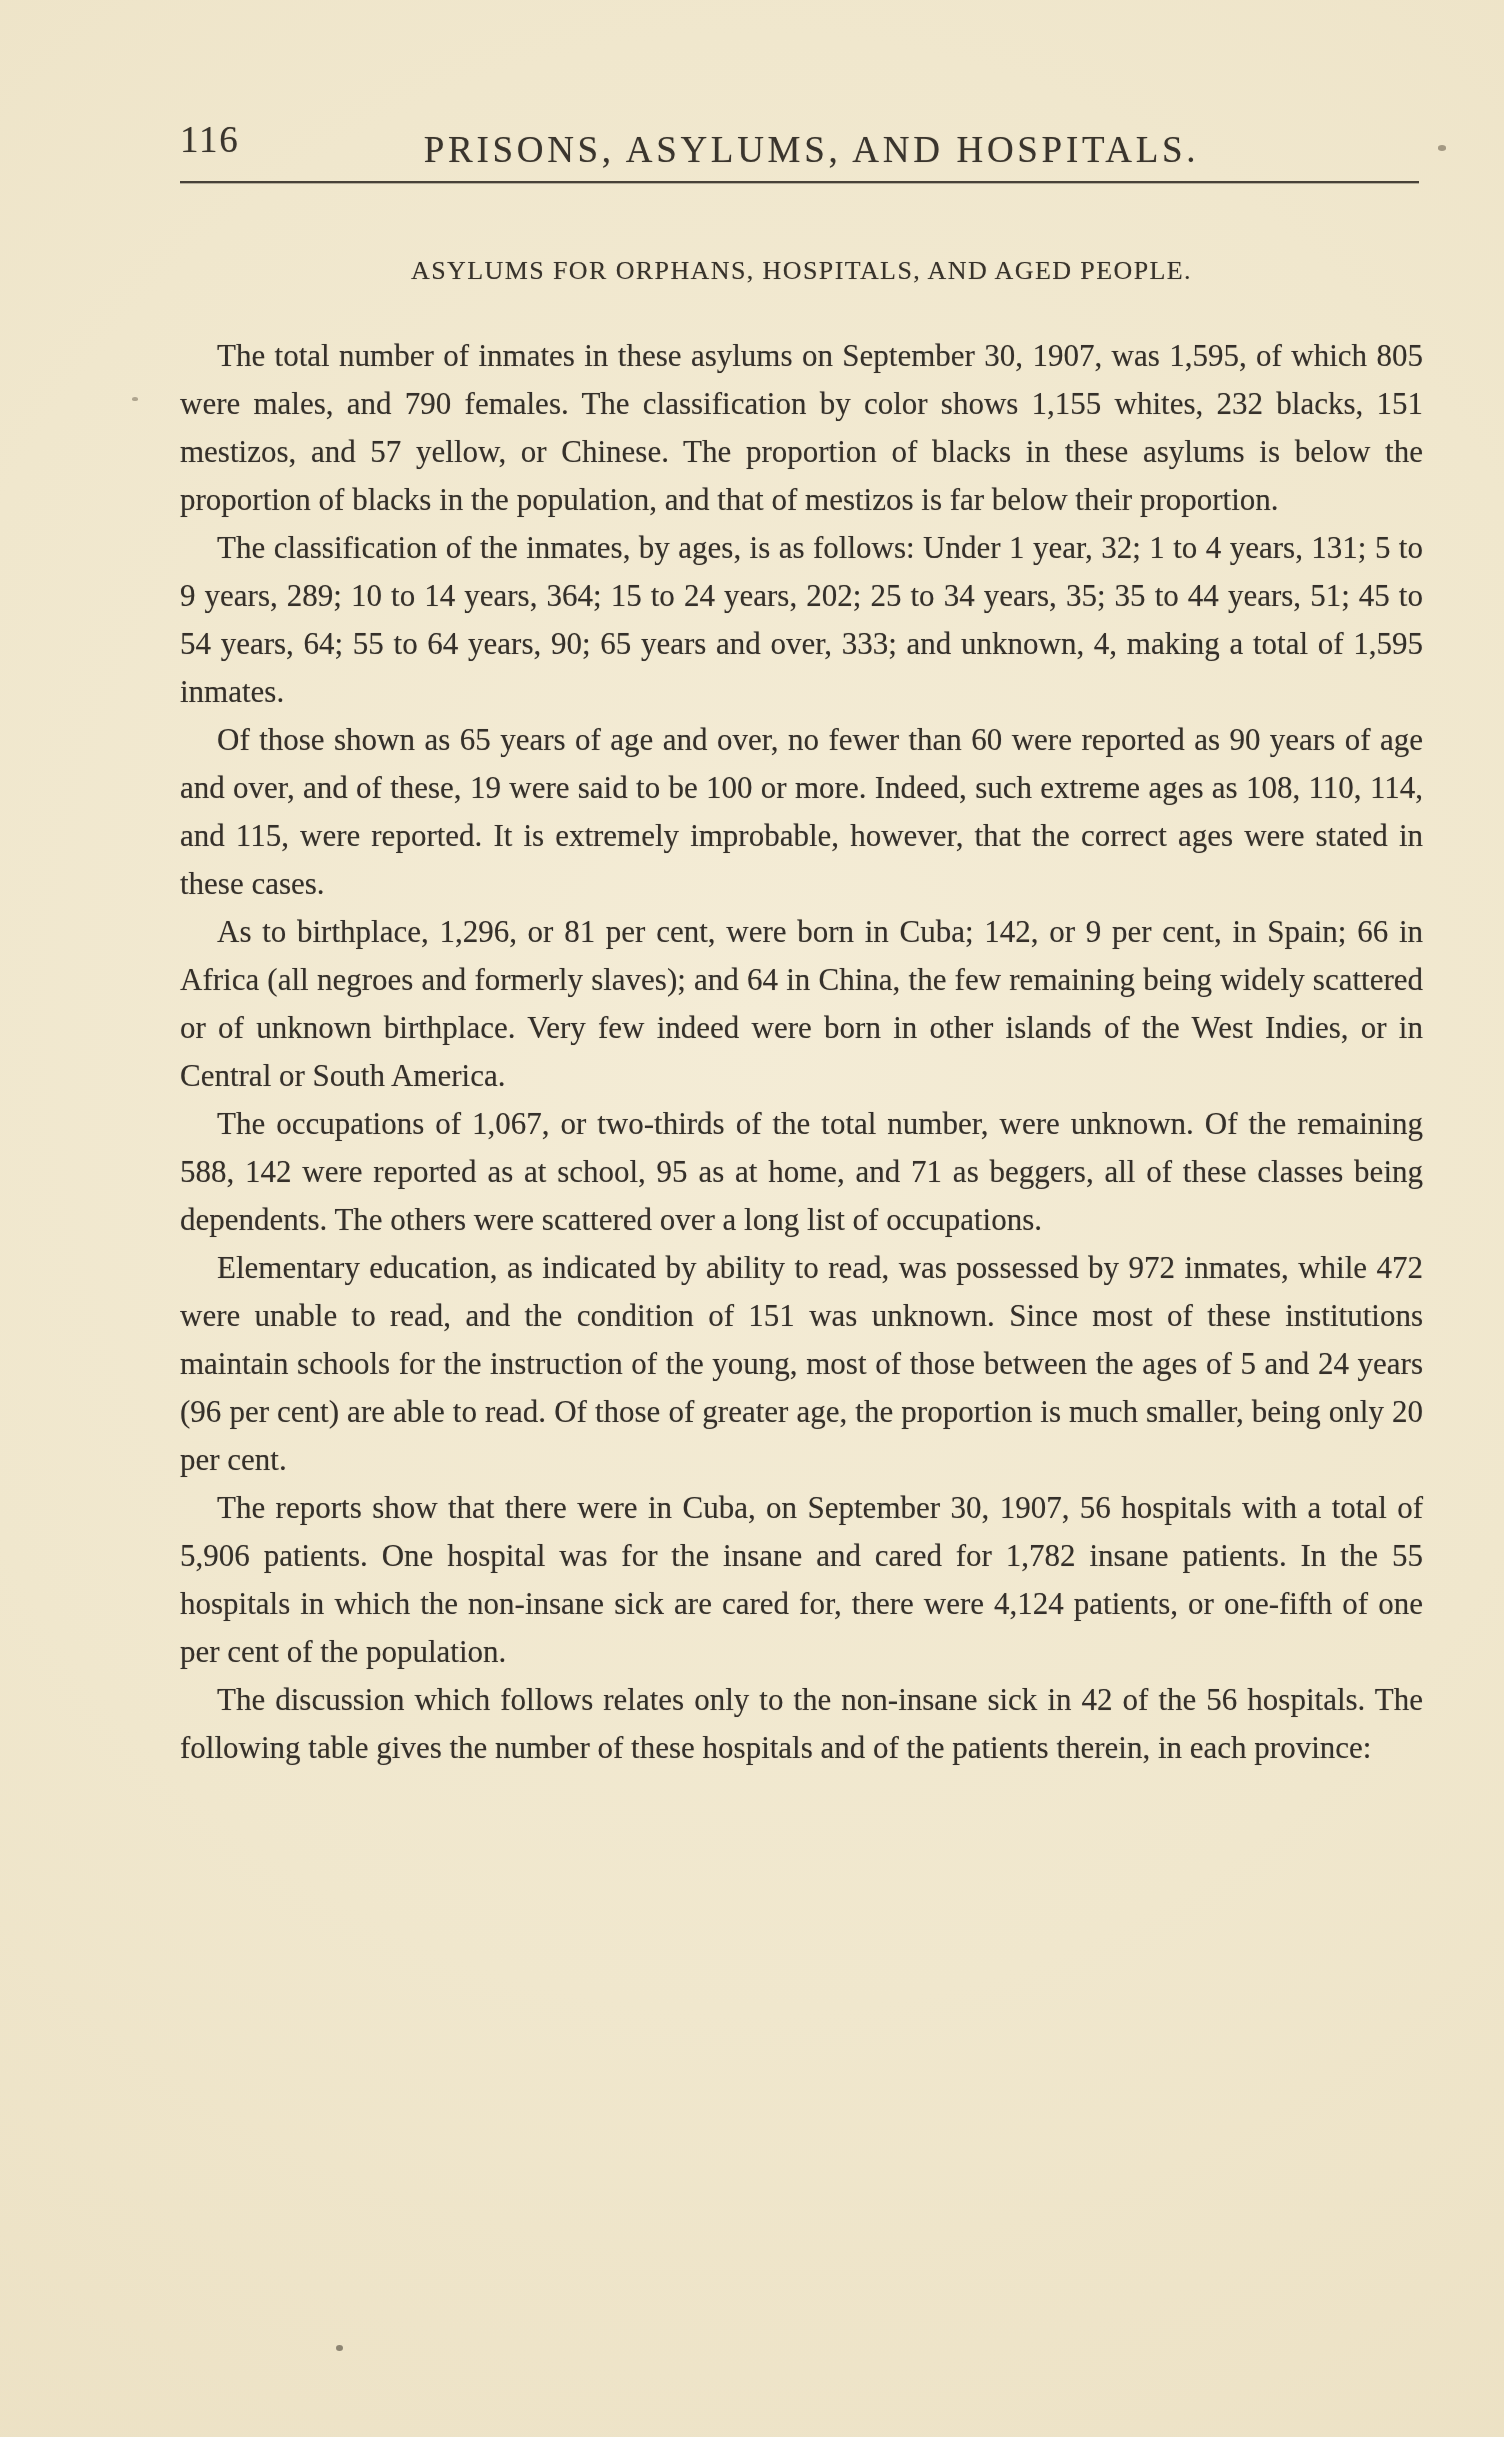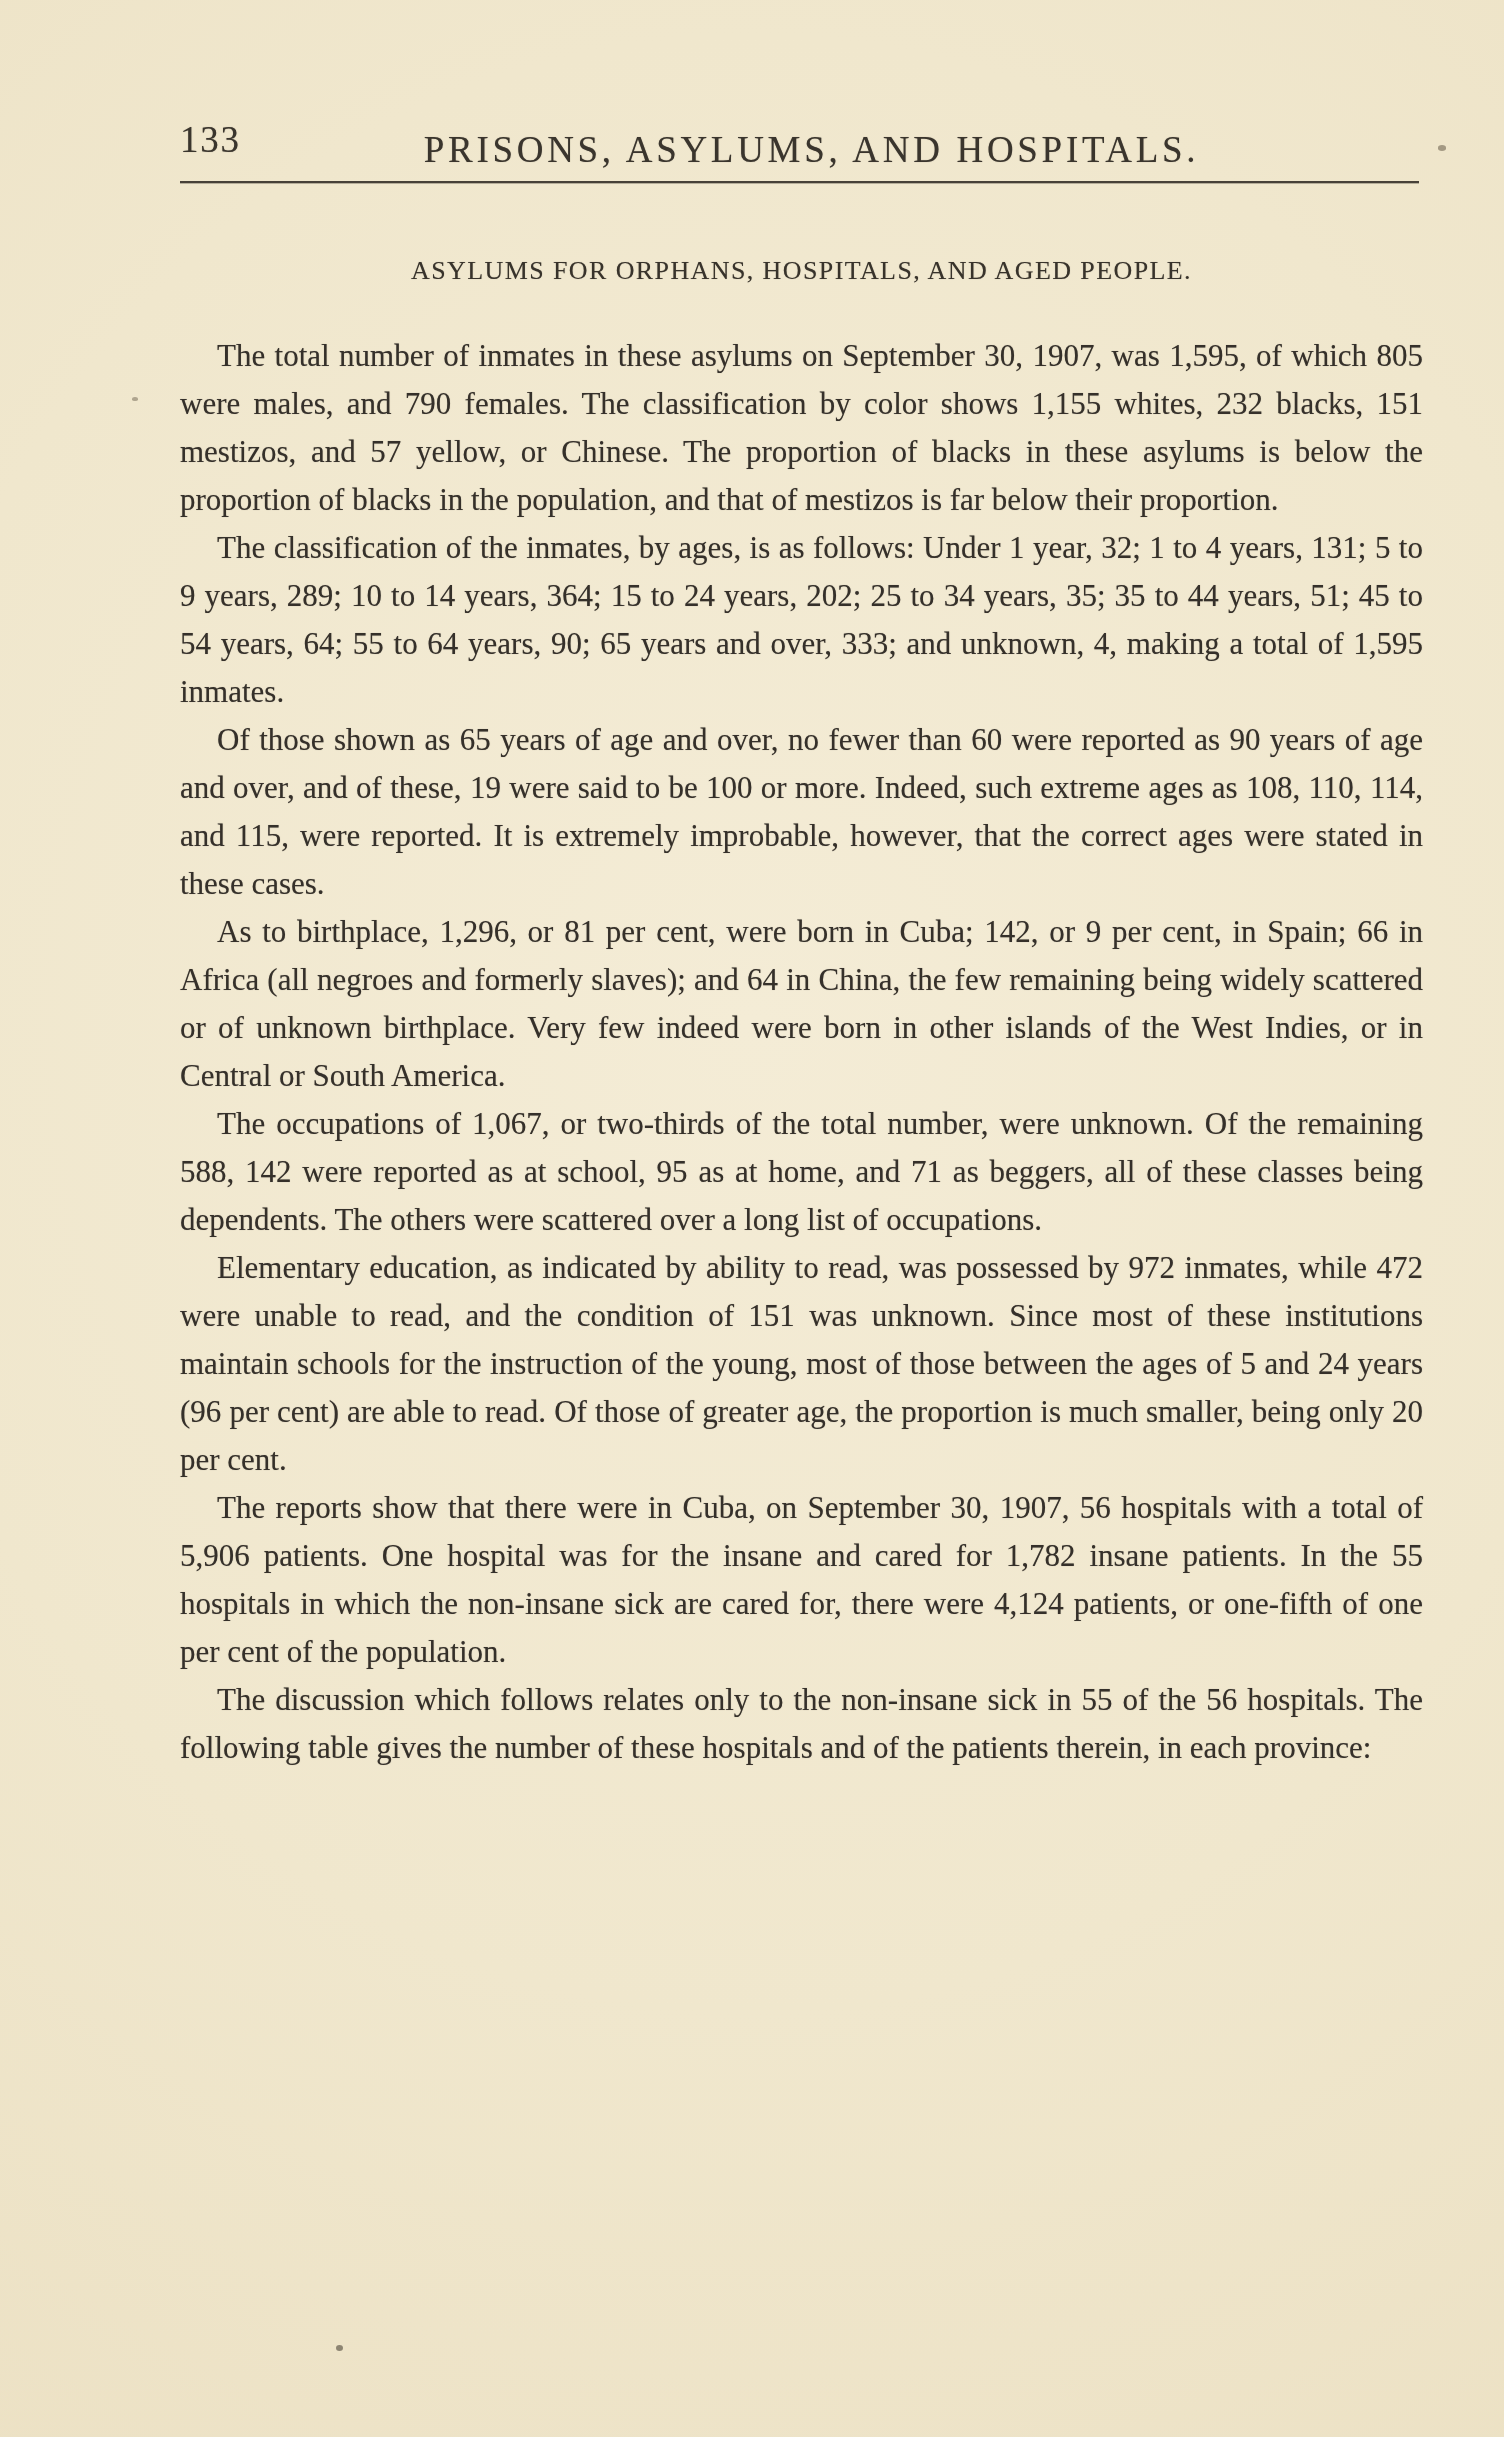--- a/index.html
+++ b/index.html
@@ -73,41 +73,41 @@
   .speck-1 { left: 1438px; top: 145px; width: 8.3px; height: 5.5px; background: rgba(90,78,60,0.5); }
   .speck-2 { left: 132px;  top: 397px; width: 5.5px; height: 3.7px; background: rgba(95,84,66,0.45); }
   .speck-3 { left: 336px;  top: 2345px; width: 7.4px; height: 6.4px; }
 </style>
 </head>
 <body>
 
 <div class="page">
 
   <header class="running-head">
-    <span class="page-num">133</span>
+    <span class="page-num">116</span>
     <h1 class="running-title">PRISONS, ASYLUMS, AND HOSPITALS.</h1>
   </header>
 
   <div class="head-rule"></div>
 
   <main class="text-block">
 
     <section>
       <h2 class="section-heading">ASYLUMS FOR ORPHANS, HOSPITALS, AND AGED PEOPLE.</h2>
       <p>The total number of inmates in these asylums on September 30, 1907, was 1,595, of which 805 were males, and 790 females.  The classification by color shows 1,155 whites, 232 blacks, 151 mestizos, and 57 yellow, or Chinese.  The proportion of blacks in these asylums is below the proportion of blacks in the population, and that of mestizos is far below their proportion.</p>
       <p>The classification of the inmates, by ages, is as follows:  Under 1 year, 32; 1 to 4 years, 131;  5 to 9 years, 289;  10 to 14 years, 364;  15 to 24 years, 202; 25 to 34 years, 35;  35 to 44 years, 51;  45 to 54 years, 64;  55 to 64 years, 90; 65 years and over, 333; and unknown, 4, making a total of 1,595 inmates.</p>
       <p>Of those shown as 65 years of age and over, no fewer than 60 were reported as 90 years of age and over, and of these, 19 were said to be 100 or more. Indeed, such extreme ages as 108, 110, 114, and 115, were reported.  It is extremely improbable, however, that the correct ages were stated in these cases.</p>
       <p>As to birthplace, 1,296, or 81 per cent, were born in Cuba; 142, or 9 per cent, in Spain; 66 in Africa (all negroes and formerly slaves); and 64 in China, the few remaining being widely scattered or of unknown birthplace. Very few indeed were born in other islands of the West Indies, or in Central or South America.</p>
       <p>The occupations of 1,067, or two-thirds of the total number, were unknown. Of the remaining 588, 142 were reported as at school, 95 as at home, and 71 as beggers, all of these classes being dependents.  The others were scattered over a long list of occupations.</p>
       <p>Elementary education, as indicated by ability to read, was possessed by 972 inmates, while 472 were unable to read, and the condition of 151 was unknown. Since most of these institutions maintain schools for the instruction of the young, most of those between the ages of 5 and 24 years (96 per cent) are able to read.  Of those of greater age, the proportion is much smaller, being only 20 per cent.</p>
     </section>
 
     <section>
       <p>The reports show that there were in Cuba, on September 30, 1907, 56 hospitals with a total of 5,906 patients.  One hospital was for the insane and cared for 1,782 insane patients.  In the 55 hospitals in which the non-insane sick are cared for, there were 4,124 patients, or one-fifth of one per cent of the population.</p>
-      <p>The discussion which follows relates only to the non-insane sick in 55 of the 56 hospitals.  The following table gives the number of these hospitals and of the patients therein, in each province:</p>
+      <p>The discussion which follows relates only to the non-insane sick in 42 of the 56 hospitals.  The following table gives the number of these hospitals and of the patients therein, in each province:</p>
     </section>
 
   </main>
 
   <span class="ink-speck speck-1"></span>
   <span class="ink-speck speck-2"></span>
   <span class="ink-speck speck-3"></span>
 
 </div>
 

